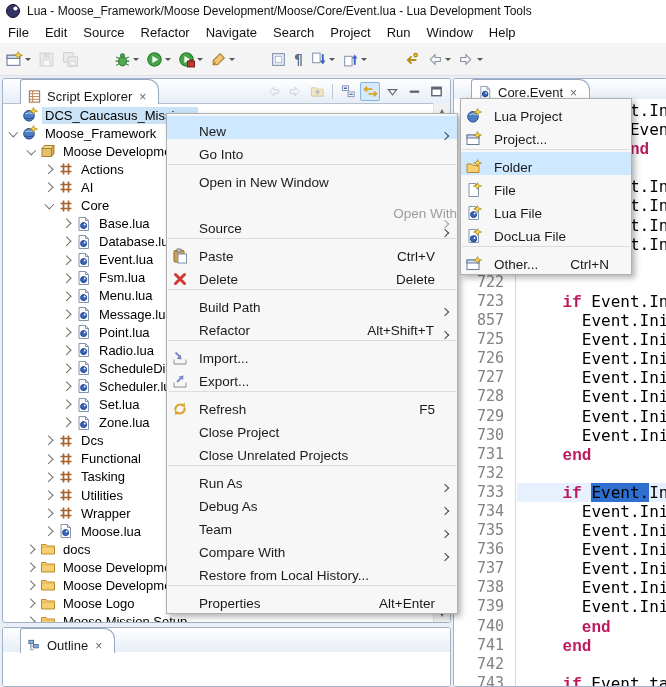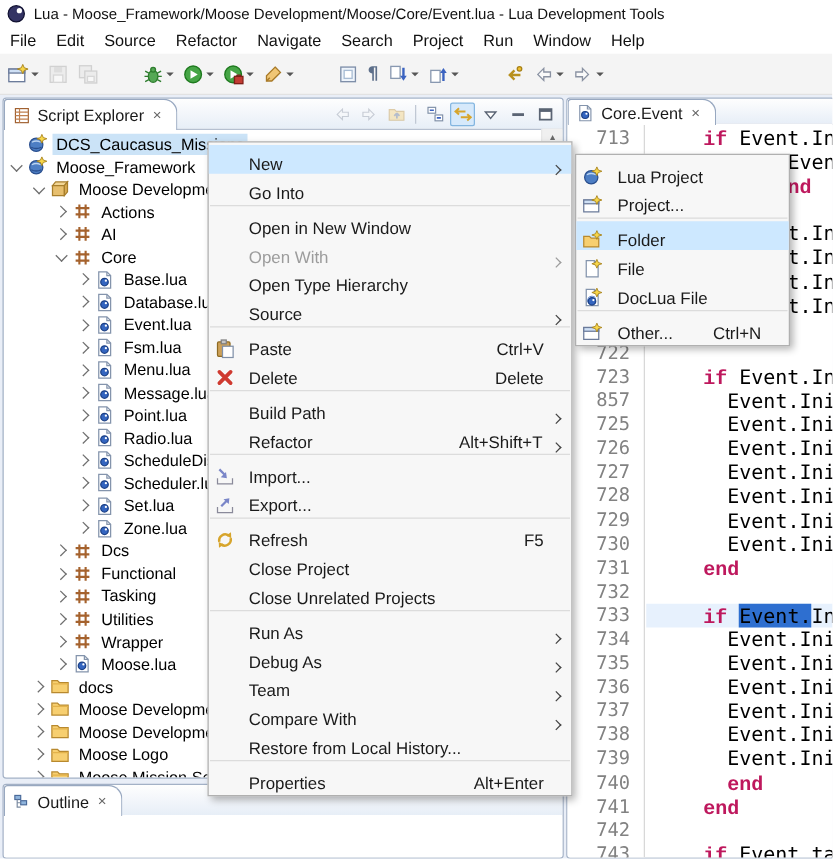--- a/index.html
+++ b/index.html
@@ -26,21 +26,21 @@
 
   
   .bench{position:absolute;top:76px;left:0;width:666px;height:611px;background:#e9eef7;}
   .panel{position:absolute;background:#fff;border:1px solid #a3b1c6;border-radius:3px;overflow:hidden;box-sizing:border-box;}
   .explorer{left:2px;top:2px;width:449px;height:545px;}
   .outline{left:2px;top:551px;width:449px;height:60px;}
   .editorP{left:453px;top:2px;width:215px;height:609px;}
 
   .tabbar{height:24px;background:linear-gradient(#fefefe,#e7eef7);border-bottom:1px solid #b6c0d0;display:flex;align-items:flex-end;position:relative;}
   .editorP .tabbar{height:20px;}
-  .tab{height:100%;margin:0 0 -1px 0;background:#fff;border:1px solid #98a8c0;border-bottom:none;border-radius:3px 11px 0 0;display:flex;align-items:center;gap:5px;padding:0 12px 0 6px;font-size:13px;color:#1a1a1a;position:relative;z-index:2;white-space:nowrap;}
+  .tab{height:100%;margin:0 0 -1px 17px;background:#fff;border:1px solid #98a8c0;border-bottom:none;border-radius:3px 11px 0 0;display:flex;align-items:flex-end;gap:5px;padding:0 12px 0 6px;font-size:13px;color:#1a1a1a;position:relative;z-index:2;white-space:nowrap;}
   .tab .ticon svg{width:15px;height:15px;display:block;}
   .tclose{font-size:12px;color:#666;margin-left:2px;}
 
   .viewbar{margin-left:auto;display:flex;align-items:center;height:100%;padding-right:4px;gap:2px;}
   .vbtn{width:20px;height:19px;display:flex;align-items:center;justify-content:center;border-radius:2px;box-sizing:border-box;}
   .vbtn svg{width:15px;height:15px;}
   .vbtn.dis{opacity:.4;}
   .vbtn.active{background:#d6e9fb;border:1px solid #84b6e0;}
   .vsep{width:1px;height:15px;background:#c0c8d4;margin:0 3px;}
 
@@ -70,24 +70,24 @@
   .gnum{height:19.1px;line-height:19.1px;font-family:"DejaVu Sans Mono",monospace;font-size:15px;color:#828282;text-align:right;padding-right:11px;}
   .code{position:absolute;left:63px;top:0;right:0;bottom:0;padding-top:2px;}
   .cline{height:19.1px;line-height:19.1px;white-space:pre;font-family:"DejaVu Sans Mono",monospace;font-size:16px;color:#000;padding-left:7px;}
   .cline.cur{background:#e7f1fd;}
   .k{color:#be185d;font-weight:bold;font-family:Liberation Mono, monospace;}
   .s{background:#2e6fd0;color:#000000;}
 
   
   .menu{position:absolute;background:#f7f7f7;border:1px solid #b0b0b0;box-shadow:3px 3px 6px rgba(0,0,0,.3);z-index:50;font-size:13.5px;color:#1a1a1a;padding:2px 0;box-sizing:border-box;}
   .ctx{left:166px;top:113px;width:292px;}
-  .sub{left:460px;top:123px;width:172px;}
+  .sub{left:460px;top:98px;width:172px;}
   .mi{height:23px;display:flex;align-items:flex-end;}
   .mi.hl{background:#cde8ff;}
-  .mi.dis{color:#9c9c9c;}
+  .mi.dis{color:#9c9c9c;flex-direction:column;}
   .mi .ic{width:20px;height:16px;margin-left:5px;flex:none;}
   .mi .ic svg{width:16px;height:16px;display:block;}
   .mi .lbl{flex:1;white-space:nowrap;margin-left:7px;}
   .sub .mi .lbl{margin-left:8px;}
   .mi .sc{margin-right:8px;white-space:nowrap;}
   .mi .arr{width:5px;height:5px;border-right:1.4px solid #444;border-bottom:1.4px solid #444;transform:rotate(-45deg);margin-right:9px;flex:none;}
   .mi.dis .arr{border-color:#9c9c9c;}
   .mi .noarr{width:14px;flex:none;}
   .msep{border-top:1px solid #dcdcdc;margin:2px 1px;}
 </style>
@@ -779,25 +779,20 @@
         <span class="lbl">Open in New Window</span>
         <span class="noarr"></span>
       </div>
       <div class="mi dis">
         <span class="ic"></span>
         <span class="lbl">Open With</span>
         <span class="arr"></span>
       </div>
       <div class="mi">
         <span class="ic"></span>
-        <span class="lbl">Open Type Hierarchy</span>
-        <span class="noarr"></span>
-      </div>
-      <div class="mi">
-        <span class="ic"></span>
         <span class="lbl">Source</span>
         <span class="arr"></span>
       </div>
       <div class="msep"></div>
       <div class="mi">
         <span class="ic">
           <svg viewBox="0 0 16 16">
             <rect x="2" y="2.5" width="10" height="11.5" rx="1" fill="#cda158" stroke="#8e6a22"></rect>
             <rect x="5" y="1" width="4" height="3" fill="#c6c6c6" stroke="#808080"></rect>
             <rect x="6" y="6" width="8.5" height="9" fill="#fff" stroke="#8090a8"></rect>
@@ -946,20 +941,33 @@
       </div>
       <div class="mi">
         <span class="ic">
           <svg viewBox="0 0 16 16">
             <path d="M3 1.5 H9.5 L12.5 4.5 V14.5 H3 Z" fill="#fff" stroke="#8494ac"></path>
             <path d="M9.5 1.5 V4.5 H12.5" fill="none" stroke="#8494ac"></path>
             <polygon points="11.5,0.5 12.6,3 15.5,4 12.6,5 11.5,7.5 10.4,5 7.5,4 10.4,3" fill="#f7d64a" stroke="#a8821a" stroke-width="0.7"></polygon>
           </svg>
         </span>
         <span class="lbl">File</span>
+        <span class="noarr"></span>
+      </div>
+      <div class="mi">
+        <span class="ic">
+          <svg viewBox="0 0 16 16">
+            <path d="M3 1.5 H9.5 L12.5 4.5 V14.5 H3 Z" fill="#fff" stroke="#8494ac"></path>
+            <path d="M9.5 1.5 V4.5 H12.5" fill="none" stroke="#8494ac"></path>
+            <circle cx="7.6" cy="9.6" r="3" fill="#3465c0" stroke="#1d4186"></circle>
+            <circle cx="8.7" cy="8.5" r="0.9" fill="#fff"></circle>
+            <polygon points="11.5,0.5 12.6,3 15.5,4 12.6,5 11.5,7.5 10.4,5 7.5,4 10.4,3" fill="#f7d64a" stroke="#a8821a" stroke-width="0.7"></polygon>
+          </svg>
+        </span>
+        <span class="lbl">Lua File</span>
         <span class="noarr"></span>
       </div>
       <div class="mi">
         <span class="ic">
           <svg viewBox="0 0 16 16">
             <path d="M3 1.5 H9.5 L12.5 4.5 V14.5 H3 Z" fill="#fff" stroke="#8494ac"></path>
             <path d="M9.5 1.5 V4.5 H12.5" fill="none" stroke="#8494ac"></path>
             <text x="3.2" y="12" font-size="8" fill="#3465c0" font-family="inherit">@</text>
             <circle cx="7.6" cy="11" r="3" fill="#3465c0" stroke="#1d4186"></circle>
             <circle cx="8.7" cy="10" r="0.9" fill="#fff"></circle>

